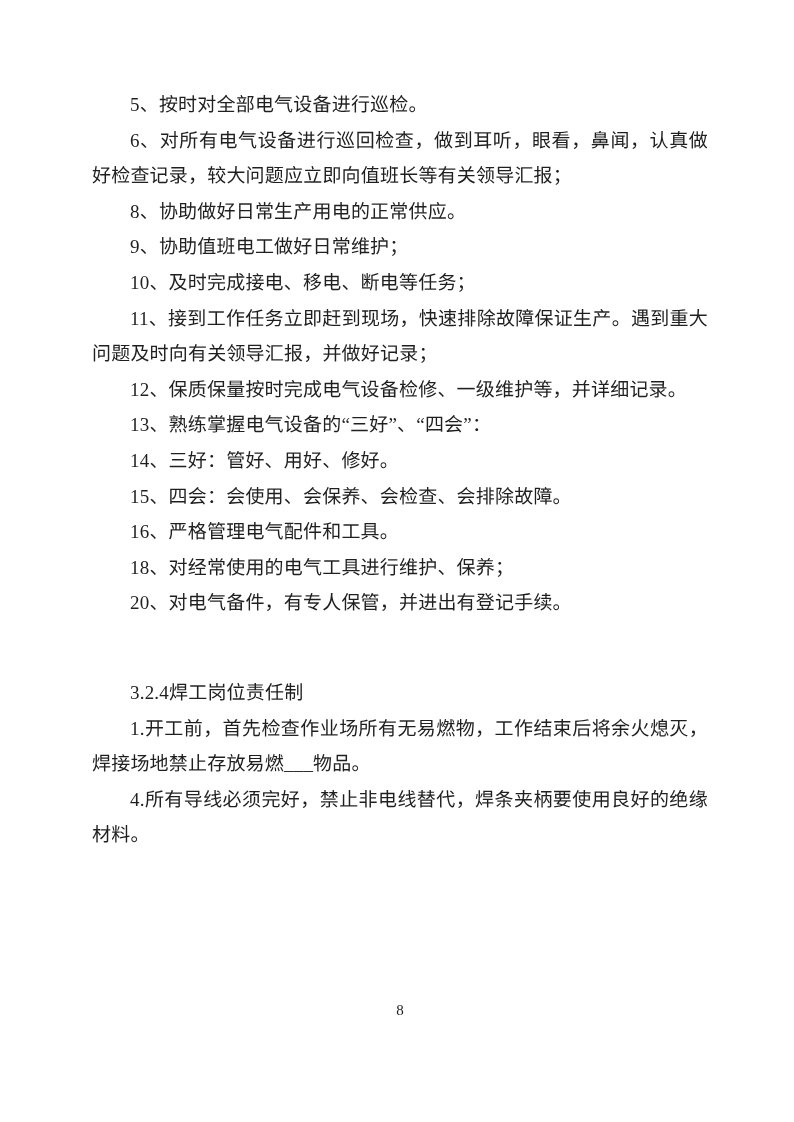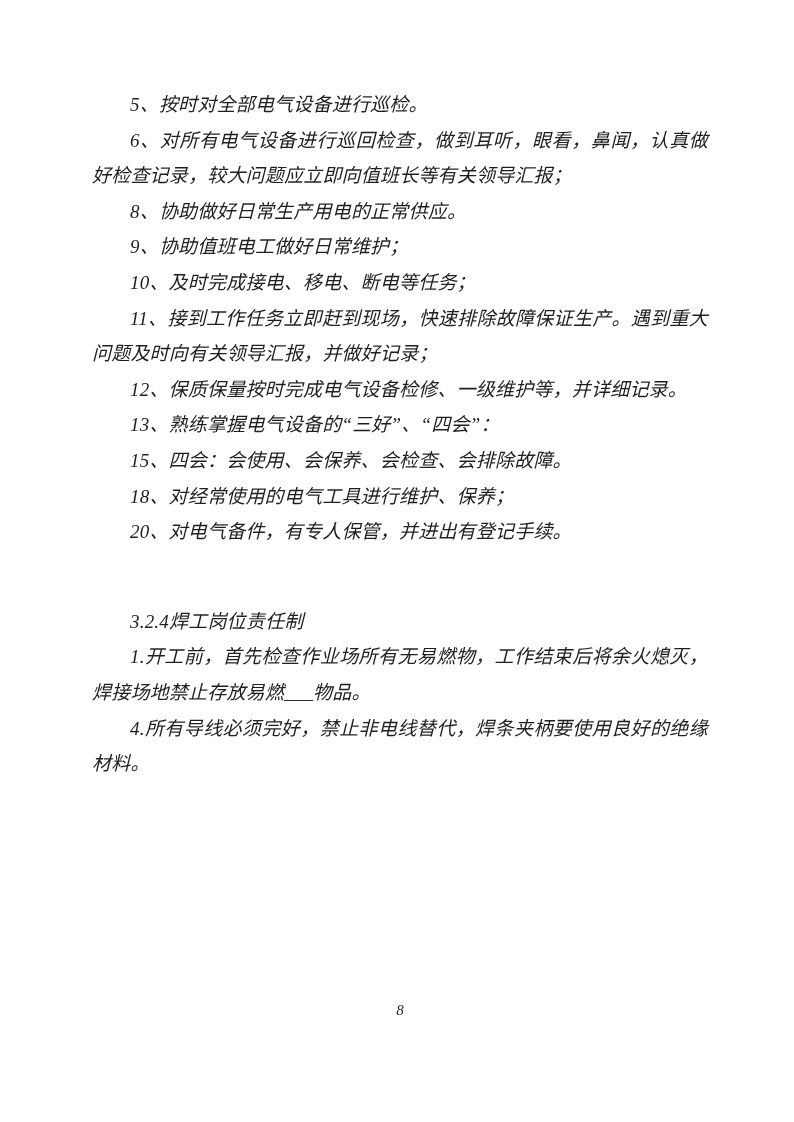--- a/index.html
+++ b/index.html
@@ -11,21 +11,20 @@
     position: relative;
     width: 794px;
     height: 1122px;
     margin: 0 auto;
     background: #ffffff;
     box-sizing: border-box;
     padding: 87px 86px 0 92px;
     font-family: "Liberation Serif", "DejaVu Serif", serif;
     color: #1f1f1f;
     overflow: hidden;
-    font-style: italic;
   }
   .para {
     margin: 0;
     font-size: 19px;
     line-height: 35.6px;
     text-align: justify;
     text-justify: inter-ideograph;
     text-indent: 38px;
     letter-spacing: 0.2px;
     word-break: break-all;
@@ -50,21 +49,23 @@
 <div class="page">
 
   <p class="para">5、按时对全部电气设备进行巡检。</p>
   <p class="para">6、对所有电气设备进行巡回检查，做到耳听，眼看，鼻闻，认真做好检查记录，较大问题应立即向值班长等有关领导汇报；</p>
   <p class="para">8、协助做好日常生产用电的正常供应。</p>
   <p class="para">9、协助值班电工做好日常维护；</p>
   <p class="para">10、及时完成接电、移电、断电等任务；</p>
   <p class="para">11、接到工作任务立即赶到现场，快速排除故障保证生产。遇到重大问题及时向有关领导汇报，并做好记录；</p>
   <p class="para">12、保质保量按时完成电气设备检修、一级维护等，并详细记录。</p>
   <p class="para">13、熟练掌握电气设备的“三好”、“四会”：</p>
+  <p class="para">14、三好：管好、用好、修好。</p>
   <p class="para">15、四会：会使用、会保养、会检查、会排除故障。</p>
+  <p class="para">16、严格管理电气配件和工具。</p>
   <p class="para">18、对经常使用的电气工具进行维护、保养；</p>
   <p class="para">20、对电气备件，有专人保管，并进出有登记手续。</p>
 
   <div class="spacer"></div>
 
   <p class="para">3.2.4焊工岗位责任制</p>
   <p class="para">1.开工前，首先检查作业场所有无易燃物，工作结束后将余火熄灭，焊接场地禁止存放易燃___物品。</p>
   <p class="para">4.所有导线必须完好，禁止非电线替代，焊条夹柄要使用良好的绝缘材料。</p>
 
   <div class="footer">8</div>

